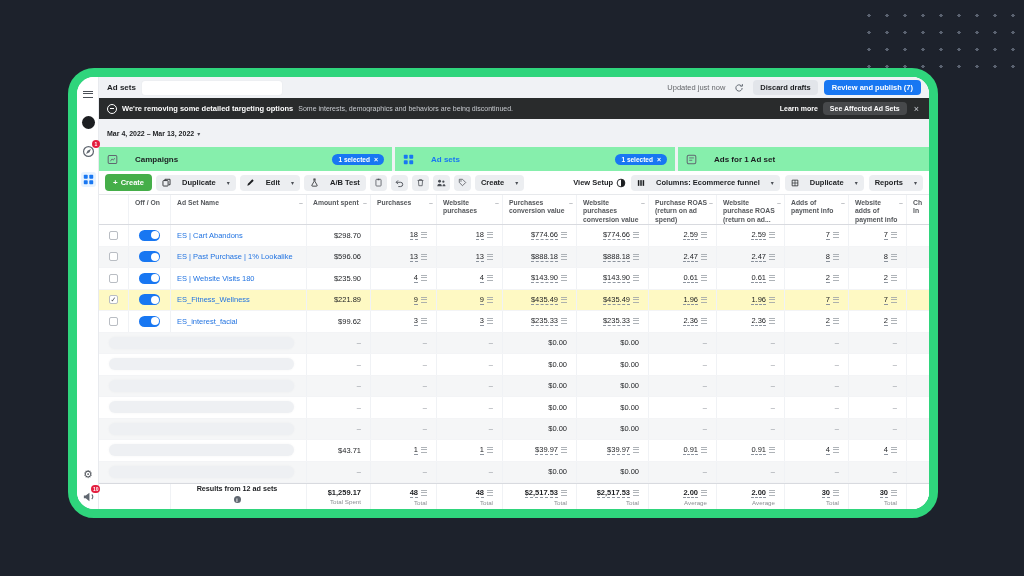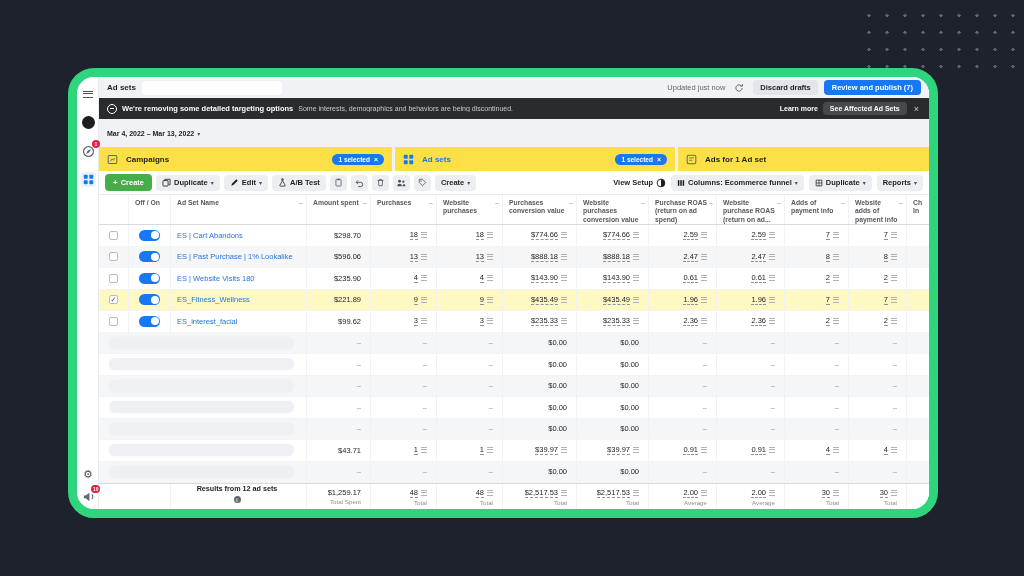--- a/index.html
+++ b/index.html
@@ -51,35 +51,35 @@
   .banner .x { color:#c9ccd1; font-size:9px; padding:0 2px; }
 
   .searchrow { position:absolute; left:0; top:42px; width:100%; height:28px; background:#f0f2f5;
     display:flex; align-items:center; padding:0 8px; gap:8px; }
   .searchbox { flex:1; height:19px; background:#fff; border-radius:6px; display:flex; align-items:center; padding:0 6px; gap:4px; border:none; }
   .searchbox input { border:none; outline:none; flex:1; font-size:7.5px; color:#1c1e21; font-family:inherit; background:transparent; }
   .searchbox input::placeholder { color:#8a8d91; }
   .daterange { font-size:7px; font-weight:bold; color:#1c1e21; white-space:nowrap; display:flex; align-items:center; gap:3px; }
 
   .tabsrow { position:absolute; left:0; top:70px; width:100%; height:24px; background:#f0f2f5; display:flex; gap:3px; }
-  .tab { background:#fde047; display:flex; align-items:center; padding:0 8px; gap:8px;text-align:center; }
+  .tab { background:#86efac; display:flex; align-items:center; padding:0 8px; gap:17px;text-align:center; }
   .tab .tlabel { font-size:8px; font-weight:bold; color:#1c1e21; white-space:nowrap; }
   .tab.active .tlabel { color:#1877f2; }
   .tab .tspace { flex:1; }
   .pill { background:#1877f2; color:#fff; border-radius:8px; font-size:6.5px; font-weight:bold; padding:2px 6px; display:flex; gap:4px; align-items:center; white-space:nowrap; }
   .pill .px { font-size:7px; }
   .tab-campaigns { width:293px; } .tab-adsets { width:280px; } .tab-ads { flex:1; }
 
   .toolbar { position:absolute; left:0; top:94px; width:100%; height:24px; background:#fff;
     display:flex; align-items:center; padding:0 6px; gap:4px; border-bottom:1px solid #e7e9ec; }
   .btn-create { background:#45ae49; color:#fff; border-radius:4px; font-size:7.5px; font-weight:bold;
     padding:4px 8px; display:flex; align-items:center; gap:3px; }
   .btn-create .plus { font-size:8px; }
   .tbtn { background:#eceef1; border-radius:4px; font-size:7.5px; font-weight:bold; color:#1c1e21;
-    padding:3.5px 6px; display:flex; align-items:center; gap:3px; white-space:nowrap; }
+    padding:3.5px 6px; display:flex; align-items:center; gap:11px; white-space:nowrap; }
   .tbtn-ic { background:#eceef1; border-radius:4px; width:17px; height:16px; display:flex; align-items:center; justify-content:center; }
   .caret::before { content:"▾"; font-size:6px; color:#4b4f56; }
   .tool-right { margin-left:auto; display:flex; align-items:center; gap:5px; }
   .viewsetup { font-size:7.5px; font-weight:bold; color:#1c1e21; display:flex; align-items:center; gap:3px; white-space:nowrap; }
 
   
   .table { position:absolute; left:0; top:118px; width:100%; height:314px; background:#fff; overflow:hidden; }
   .thead { display:flex; height:30px; border-bottom:1px solid #d8dadf; background:#fff; }
   .hcell { position:relative; font-size:6.8px; font-weight:bold; color:#55585c; padding:4px 8px 0 6px;
     border-right:1px solid #f0f2f5; line-height:1.25; flex:none; overflow:hidden; }
@@ -101,21 +101,21 @@
   .metric { border-bottom:1px dashed #8d949e; }
   .mi { display:inline-block; width:6px; height:6px; margin-left:1px; flex:none;
     background:repeating-linear-gradient(#9aa0a6 0 1px, transparent 1px 2.4px); opacity:.8; }
   .dash { color:#90949c; }
 
   .tfoot { display:flex; height:26px; border-top:1px solid #d8dadf; background:#fff; }
   .fc { height:100%; border-right:1px solid #f0f2f5; flex:none; display:flex; flex-direction:column;
     align-items:flex-end; justify-content:center; padding-right:9px; }
   .flabel { flex-direction:row; align-items:center; justify-content:flex-start; padding-left:6px; gap:3px;
     font-size:7.2px; font-weight:bold; color:#1c1e21; white-space:nowrap; }
-  .fv { font-size:7.5px; font-weight:normal; color:#1c1e21; display:flex; align-items:center; gap:2px; }
+  .fv { font-size:7.5px; font-weight:bold; color:#1c1e21; display:flex; align-items:center; gap:2px; }
   .fs { font-size:6.2px; color:#8a8d91; margin-top:1px; }
   .info { width:7px; height:7px; border-radius:50%; background:#606770; color:#fff; font-size:5px; font-weight:bold;
     display:inline-flex; align-items:center; justify-content:center; font-style:normal; }
   .info::before { content:"i"; }
 </style>
 </head>
 <body>
 
 <div class="dots"></div>
 

